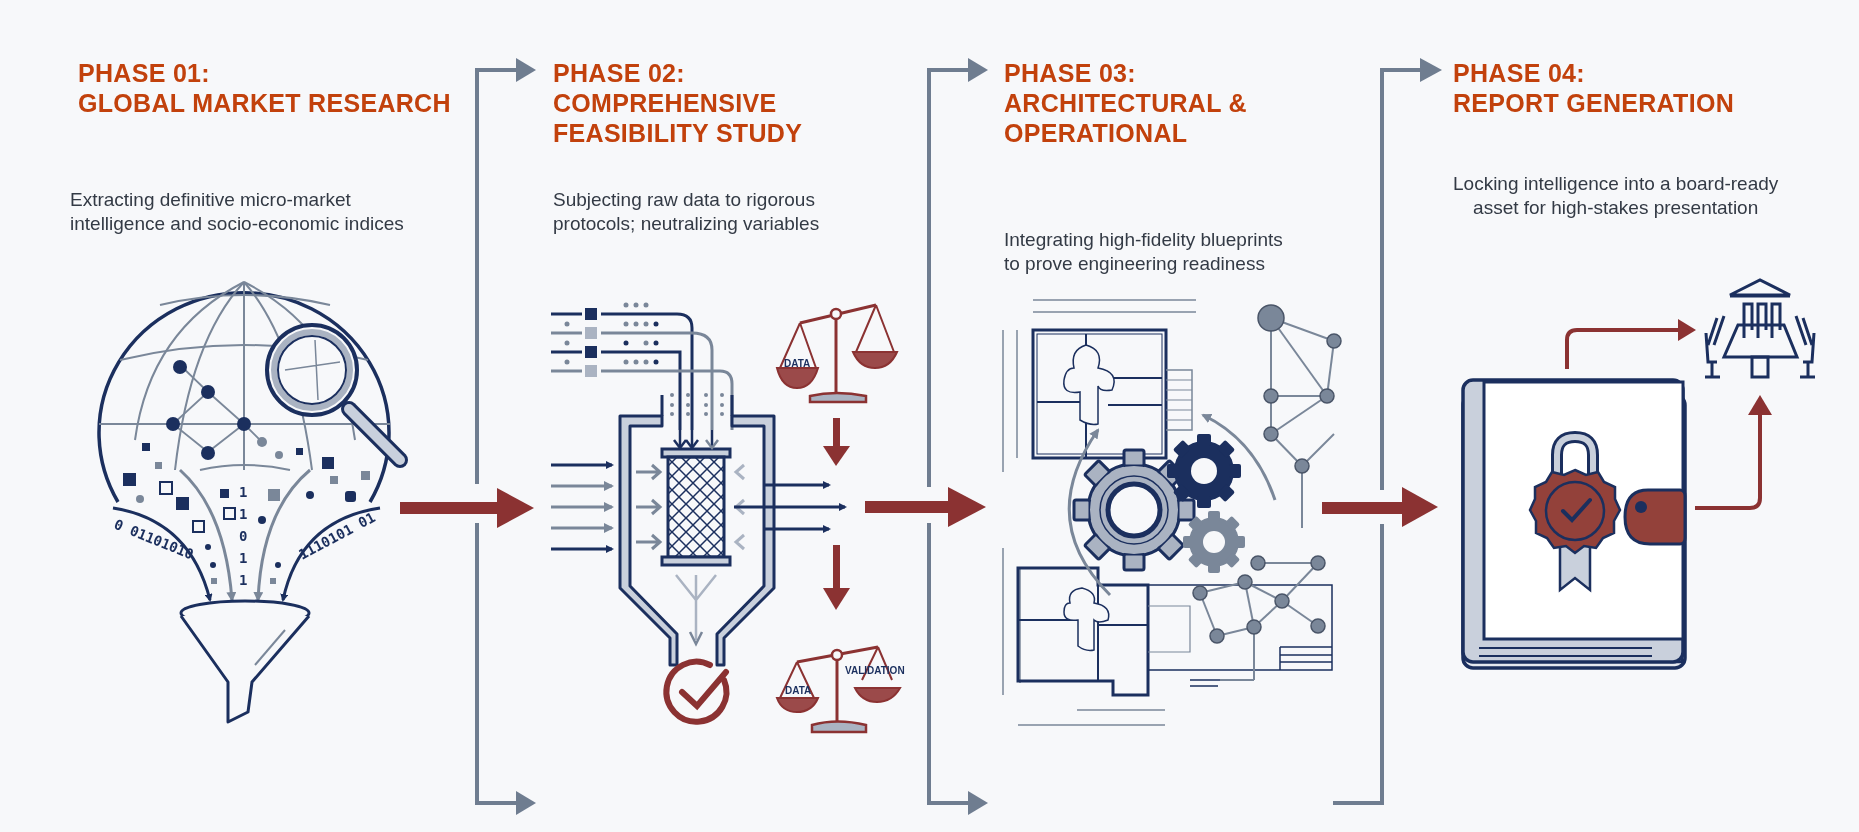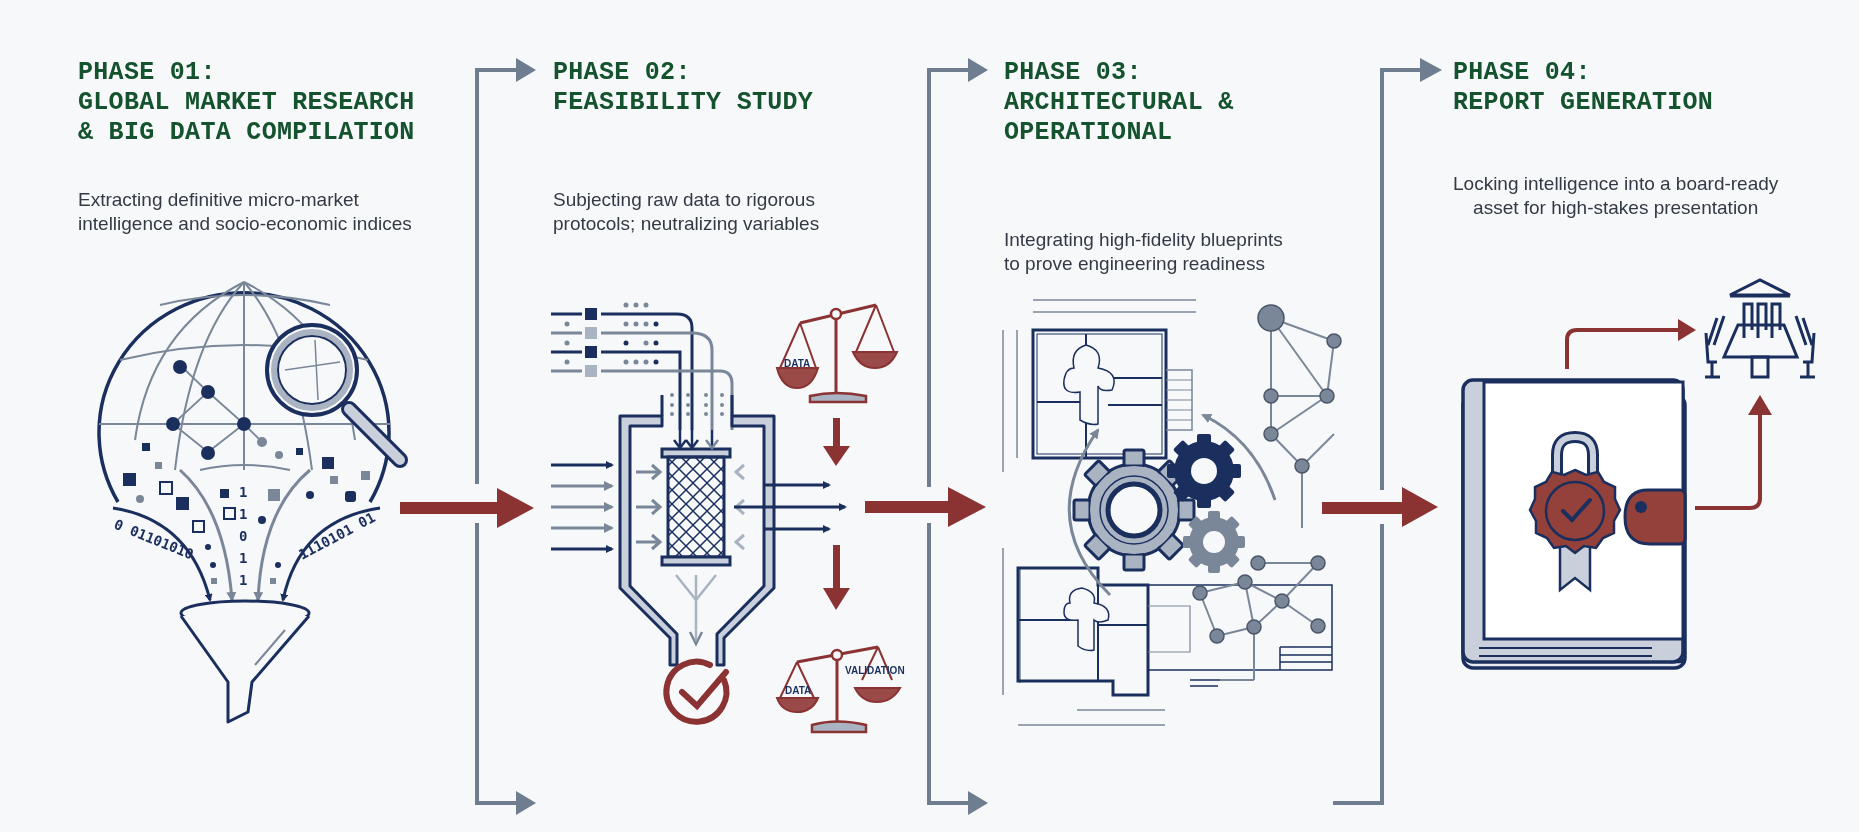--- a/index.html
+++ b/index.html
@@ -1,44 +1,44 @@
 <!DOCTYPE html>
 <html><head>
 <meta charset="utf-8">
 <style>
   html, body { margin: 0; padding: 0; background: #f7f8fa; }
   body { width: 1859px; height: 832px; position: relative; overflow: hidden;
          font-family: "DejaVu Sans", sans-serif; }
   .phase { position: absolute; top: 58px; }
-  .phase-title { color: #14532d; font-family: Liberation Mono, monospace; font-weight: bold;
+  .phase-title { color: #c2410c; font-family: Liberation Sans, sans-serif; font-weight: bold;
                  font-size: 25px; line-height: 30px; letter-spacing: 0.3px; margin: 0; }
   .phase-title span { display: block; white-space: nowrap; }
   .phase-desc { color: #333a45; font-family: "Liberation Sans", sans-serif; font-size: 19px; line-height: 24px;
                 margin: 0; position: absolute; white-space: nowrap; }
   .phase-desc span { display: block; }
   svg.art { position: absolute; left: 0; top: 0; }
 </style>
 </head>
 <body>
 
 <div class="phase" style="left:78px;">
   <h2 class="phase-title">
     <span>PHASE 01:</span>
     <span>GLOBAL MARKET RESEARCH</span>
-    <span>&amp; BIG DATA COMPILATION</span>
   </h2>
 </div>
-<p class="phase-desc" style="left:78px; top:188px;">
+<p class="phase-desc" style="left:70px; top:188px;">
   <span>Extracting definitive micro-market</span>
   <span>intelligence and socio-economic indices</span>
 </p>
 
 <div class="phase" style="left:553px;">
   <h2 class="phase-title">
     <span>PHASE 02:</span>
+    <span>COMPREHENSIVE</span>
     <span>FEASIBILITY STUDY</span>
   </h2>
 </div>
 <p class="phase-desc" style="left:553px; top:188px;">
   <span>Subjecting raw data to rigorous</span>
   <span>protocols; neutralizing variables</span>
 </p>
 
 <div class="phase" style="left:1004px;">
   <h2 class="phase-title">

